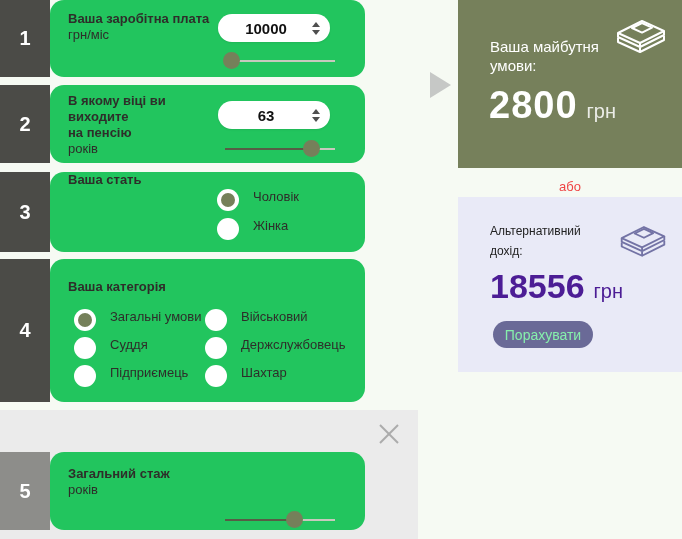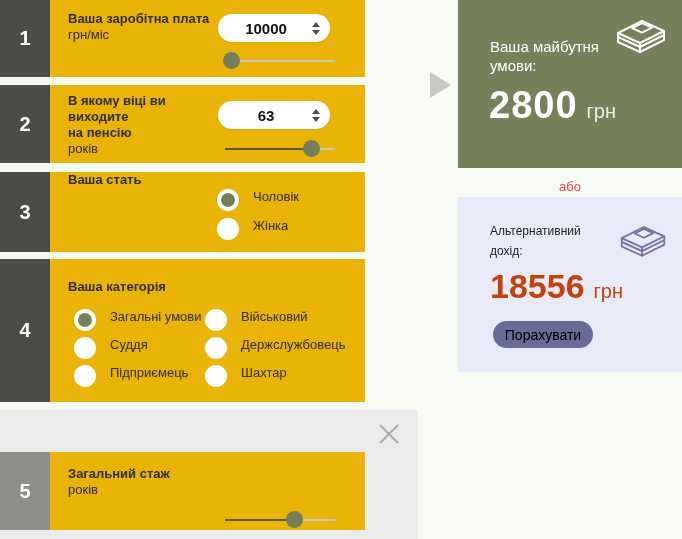--- a/index.html
+++ b/index.html
@@ -3,21 +3,21 @@
 <meta charset="utf-8">
 <style>
   html,body{margin:0;padding:0;background:#f6faf3;font-family:"Liberation Sans",sans-serif;}
   .stage{position:relative;width:682px;height:539px;background:#f6faf3;overflow:hidden;}
 
   
   .row{position:absolute;left:0;width:365px;display:flex;}
   .num{width:50px;background:#4b4b47;color:#fff;display:flex;align-items:center;justify-content:center;
        font-size:20px;font-weight:bold;}
   .num.inactive{background:#8d8d8a;}
-  .content{flex:1;background:#eab308;position:relative;color:#2e2e2a;}
+  .content{flex:1;background:#22c55e;position:relative;color:#2e2e2a;border-radius:14px;}
   .lbl{position:absolute;left:18px;font-size:13px;line-height:16px;color:#2e2e2a;}
   .lbl b{font-weight:bold;}
   .unit{font-weight:normal;}
 
   
   .pill{position:absolute;left:168px;width:112px;height:28px;background:#fff;border-radius:14px;
         box-shadow:0 1px 2px rgba(0,0,0,0.08);}
   .pill input{width:100%;height:100%;border:none;background:transparent;border-radius:14px;
         font-family:"Liberation Sans",sans-serif;font-size:15px;font-weight:bold;text-align:center;
         padding:0 22px 0 6px;box-sizing:border-box;color:#111;outline:none;}
@@ -53,26 +53,26 @@
   .gp-title{position:absolute;left:32px;top:37px;font-size:15px;line-height:19px;}
   .gp-value{position:absolute;left:31px;top:84px;display:flex;align-items:baseline;}
   .gp-num{font-size:38px;font-weight:bold;letter-spacing:1px;}
   .gp-cur{font-size:20px;margin-left:9px;opacity:.85;}
   .gp-icon{position:absolute;right:14px;top:12px;color:#fff;}
 
   .or-text{position:absolute;left:458px;top:179px;width:224px;text-align:center;font-size:13px;color:#ef4444;}
 
   .purple-panel{position:absolute;left:458px;top:197px;width:224px;height:175px;background:#e9eaf7;color:#222;}
   .pp-title{position:absolute;left:32px;top:24px;font-size:12px;line-height:20px;color:#222;}
-  .pp-value{position:absolute;left:32px;top:70px;display:flex;align-items:baseline;color:#c2410c;}
+  .pp-value{position:absolute;left:32px;top:70px;display:flex;align-items:baseline;color:#4c1d95;}
   .pp-num{font-size:34px;font-weight:bold;}
   .pp-cur{font-size:20px;margin-left:9px;}
   .pp-icon{position:absolute;right:14px;top:22px;color:#7373a5;}
   .pp-btn{position:absolute;left:35px;top:124px;width:100px;height:27px;border:none;border-radius:14px;
-    background:#6a6a97;color:#000000;font-family:"Liberation Sans",sans-serif;font-size:14px;cursor:pointer;}
+    background:#6a6a97;color:#86efac;font-family:"Liberation Sans",sans-serif;font-size:14px;cursor:pointer;}
 </style>
 </head>
 <body>
 
 <div class="stage">
 
   <div class="row" style="top:0;height:77px;">
     <div class="num">
         <span>1</span>
       </div>

